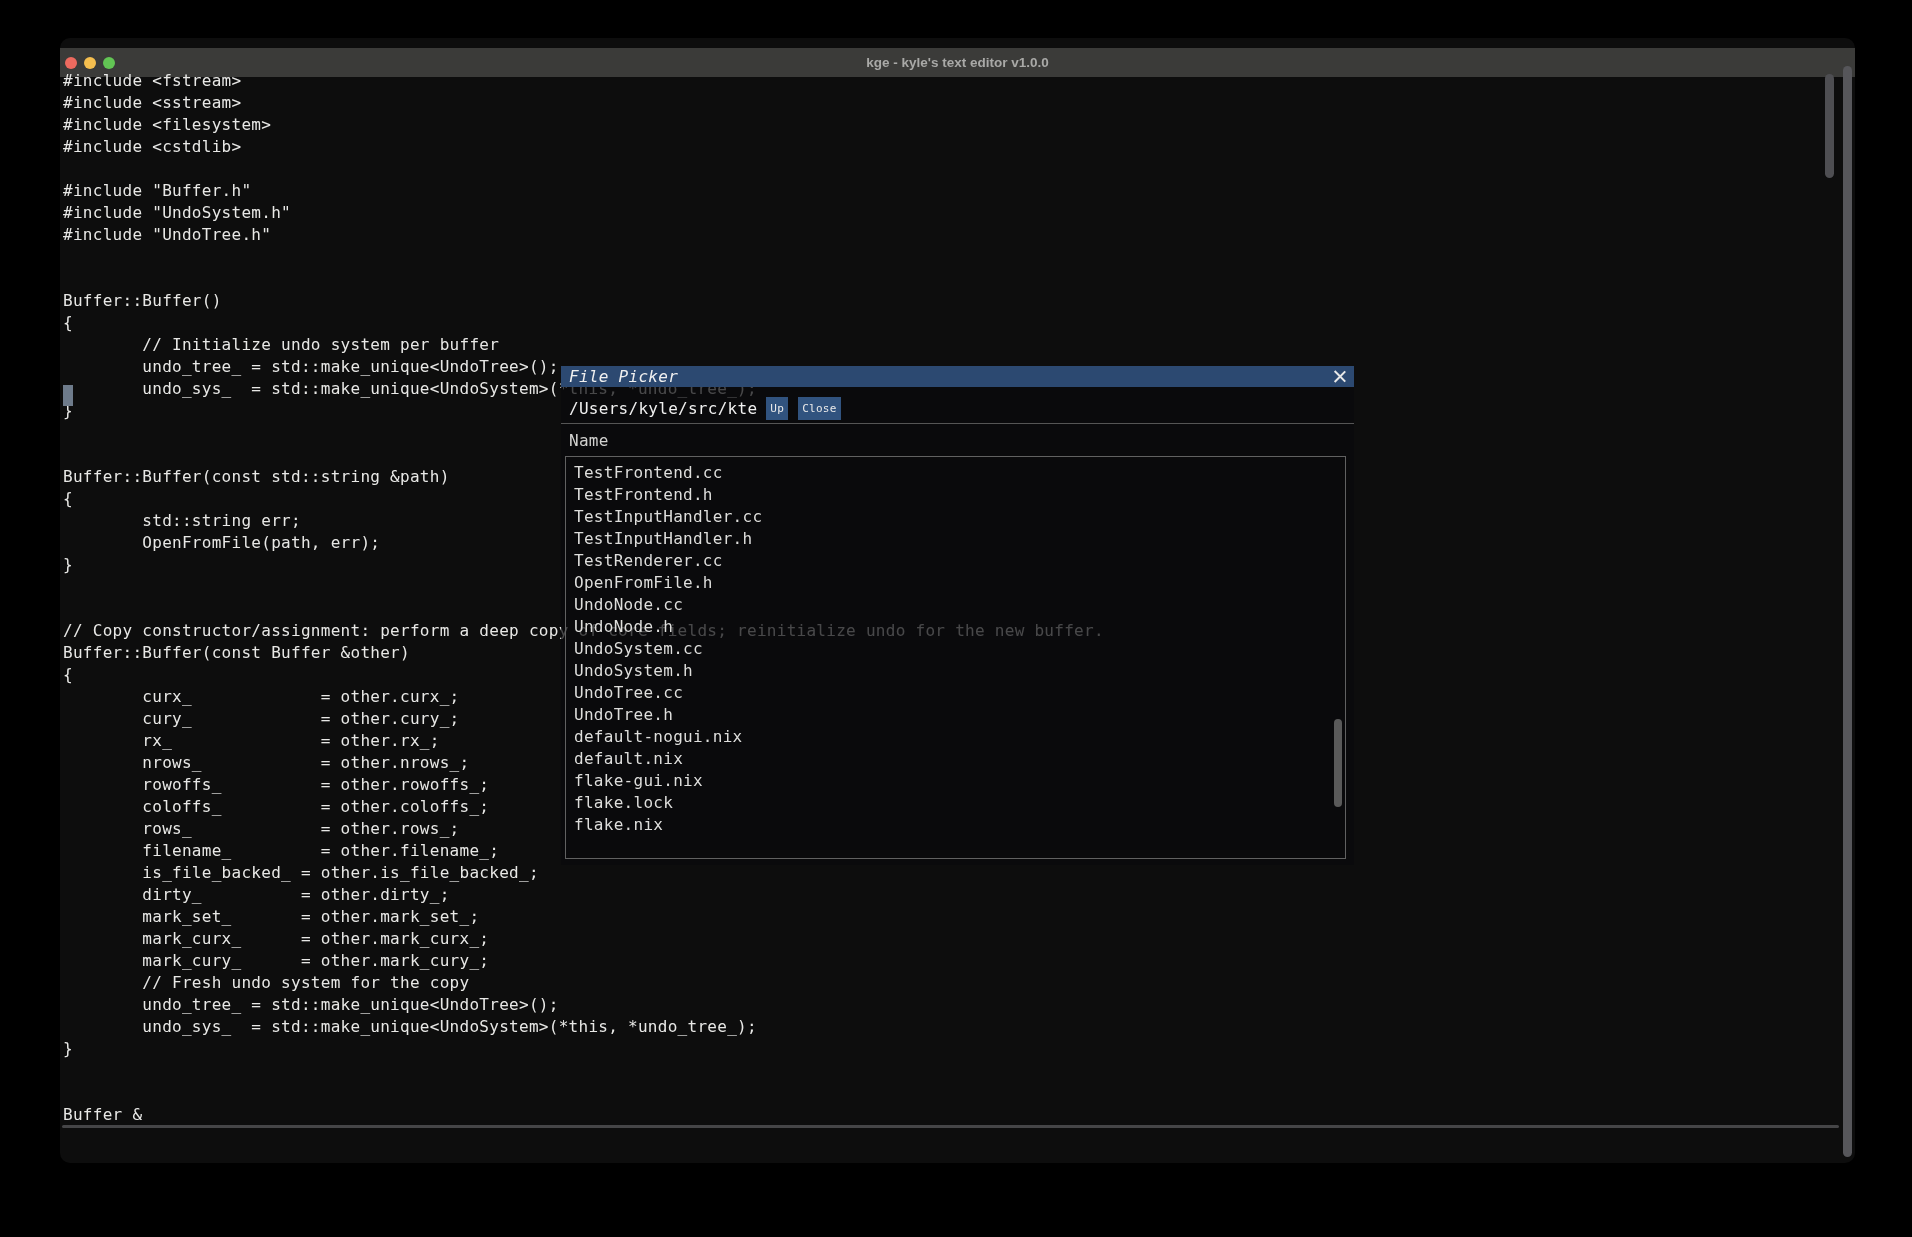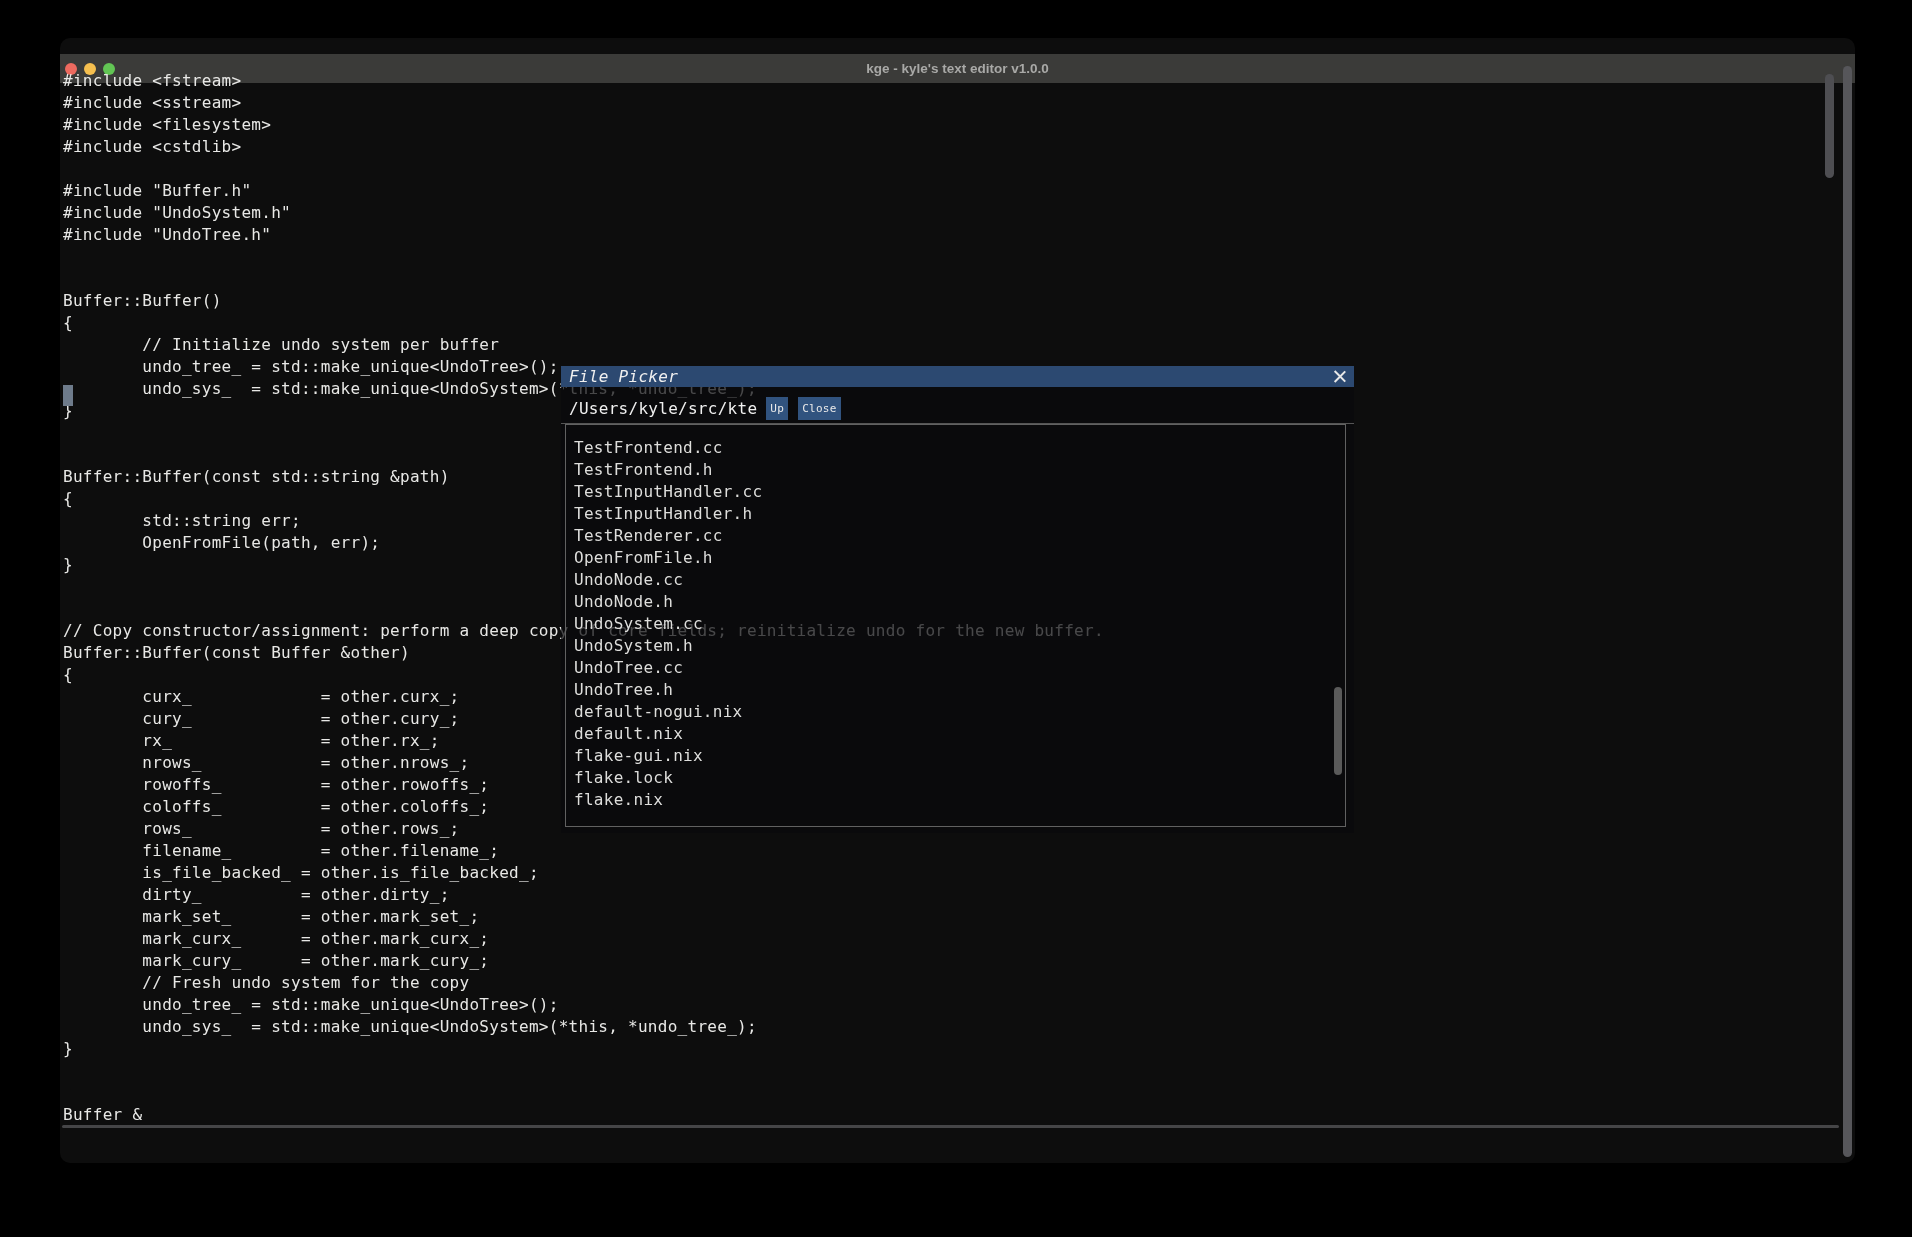--- a/index.html
+++ b/index.html
@@ -1,18 +1,18 @@
 <!DOCTYPE html>
 <html style="--window-bg: #0d0d0d; --titlebar-bg: #3b3b39; --title-fg: #a9a9a7; --traffic-red: #ed6a5f; --traffic-yellow: #f5bf4f; --traffic-green: #62c554; --code-fg: #e8e8e6; --cursor-bg: #6e7b8b; --dialog-overlay: rgba(10,10,12,0.72); --dialog-title-bg: #2c4971; --button-bg: #31537f; --scroll-track: #56565a; --scroll-thumb: #4e4e52; --status-bg: #3d86f7;"><head>
 <meta charset="utf-8">
 <style>
   html,body{margin:0;padding:0;background:#000;width:1912px;height:1237px;overflow:hidden;}
   .screen{position:relative;width:1912px;height:1237px;background:#000;font-family:"DejaVu Sans Mono",monospace;}
   .window{position:absolute;left:60px;top:38px;width:1795px;height:1125px;background:var(--window-bg);border-radius:10px;overflow:hidden;}
-  .titlebar{position:absolute;left:0;top:16px;right:0;height:29px;background:var(--titlebar-bg);display:flex;align-items:center;}
+  .titlebar{position:absolute;left:0;top:10px;right:0;height:29px;background:var(--titlebar-bg);display:flex;align-items:center;}
   .lights{position:absolute;left:5px;top:0;height:29px;display:flex;align-items:center;gap:7px;}
   .light{width:12px;height:12px;border-radius:50%;display:inline-block;}
   .light.red{background:var(--traffic-red);}
   .light.yellow{background:var(--traffic-yellow);}
   .light.green{background:var(--traffic-green);}
   .title{width:100%;text-align:center;font-family:"Liberation Sans",sans-serif;font-weight:700;font-size:13.5px;color:var(--title-fg);}
   .editor{position:absolute;left:0;top:29px;right:0;bottom:38px;overflow:hidden;}
   .editor pre{margin:0;padding:3px 0 0 3px;font-family:"DejaVu Sans Mono",monospace;font-size:16px;line-height:22px;letter-spacing:0.28px;color:var(--code-fg);}
   .cursor{position:absolute;width:10px;height:21px;background:var(--cursor-bg);}
   .hscroll{position:absolute;left:2px;right:16px;bottom:35px;height:3px;background:#454547;border-radius:2px;}
@@ -28,21 +28,21 @@
   .dialog-close{position:absolute;right:7px;top:3px;width:15px;height:15px;cursor:default;}
   .dialog-close::before,.dialog-close::after{content:"";position:absolute;left:7px;top:0px;width:1.6px;height:15px;background:#e8e8e8;}
   .dialog-close::before{transform:rotate(45deg);}
   .dialog-close::after{transform:rotate(-45deg);}
   .path-row{display:flex;align-items:center;margin-top:10px;height:23px;padding-left:8px;font-size:16px;letter-spacing:0.28px;color:#f0f0f0;}
   .btn{font-family:"DejaVu Sans Mono",monospace;font-size:11px;letter-spacing:0.28px;color:#eaeaea;background:var(--button-bg);border:none;height:23px;padding:0 4px;margin:0;display:inline-block;line-height:23px;}
   .btn.up{margin-left:9px;}
   .btn.close{margin-left:10px;}
   .sep{height:1px;background:#555;margin-top:3px;}
   .name-header{padding:7px 8px 6px 8px;font-size:16px;letter-spacing:0.28px;color:#d2d2d0;}
-  .file-list{position:relative;margin:0 8px 0 4px;height:403px;border:1px solid #616161;box-sizing:border-box;padding-top:12px;overflow:hidden;}
+  .file-list{position:relative;margin:0 8px 0 4px;height:403px;border:1px solid #616161;box-sizing:border-box;padding-top:5px;overflow:hidden;}
   .file-item{height:22px;line-height:22px;padding-left:8px;font-size:16px;letter-spacing:0.28px;color:#dededc;white-space:pre;}
   .list-thumb{position:absolute;right:3px;top:262px;width:8px;height:88px;background:#5a5a5a;border-radius:4px;}
 </style>
 </head>
 <body>
 
 <div class="screen">
   <div class="window">
 
     <div class="titlebar">
@@ -114,20 +114,21 @@
       <div class="dialog-titlebar">
         <span>File Picker</span>
         <span class="dialog-close"></span>
       </div>
       <div class="path-row">
         <span>/Users/kyle/src/kte</span>
         <button class="btn up">Up</button>
         <button class="btn close">Close</button>
       </div>
       <div class="sep"></div>
+      <div class="name-header">Name</div>
       <div class="file-list" id="file-list">
         <div class="list-thumb"></div>
       <div class="file-item">TestFrontend.cc</div>
           <div class="file-item">TestFrontend.h</div>
           <div class="file-item">TestInputHandler.cc</div>
           <div class="file-item">TestInputHandler.h</div>
           <div class="file-item">TestRenderer.cc</div>
           <div class="file-item">OpenFromFile.h</div>
           <div class="file-item">UndoNode.cc</div>
           <div class="file-item">UndoNode.h</div>

